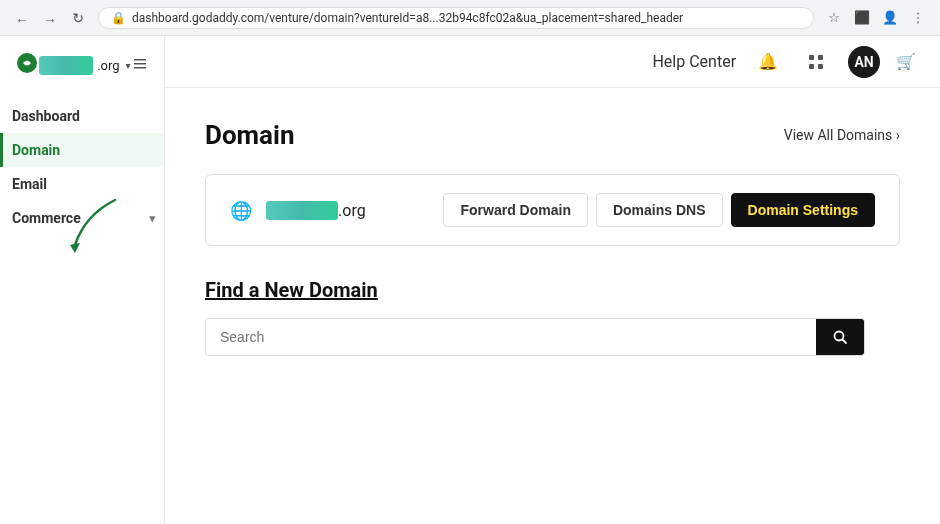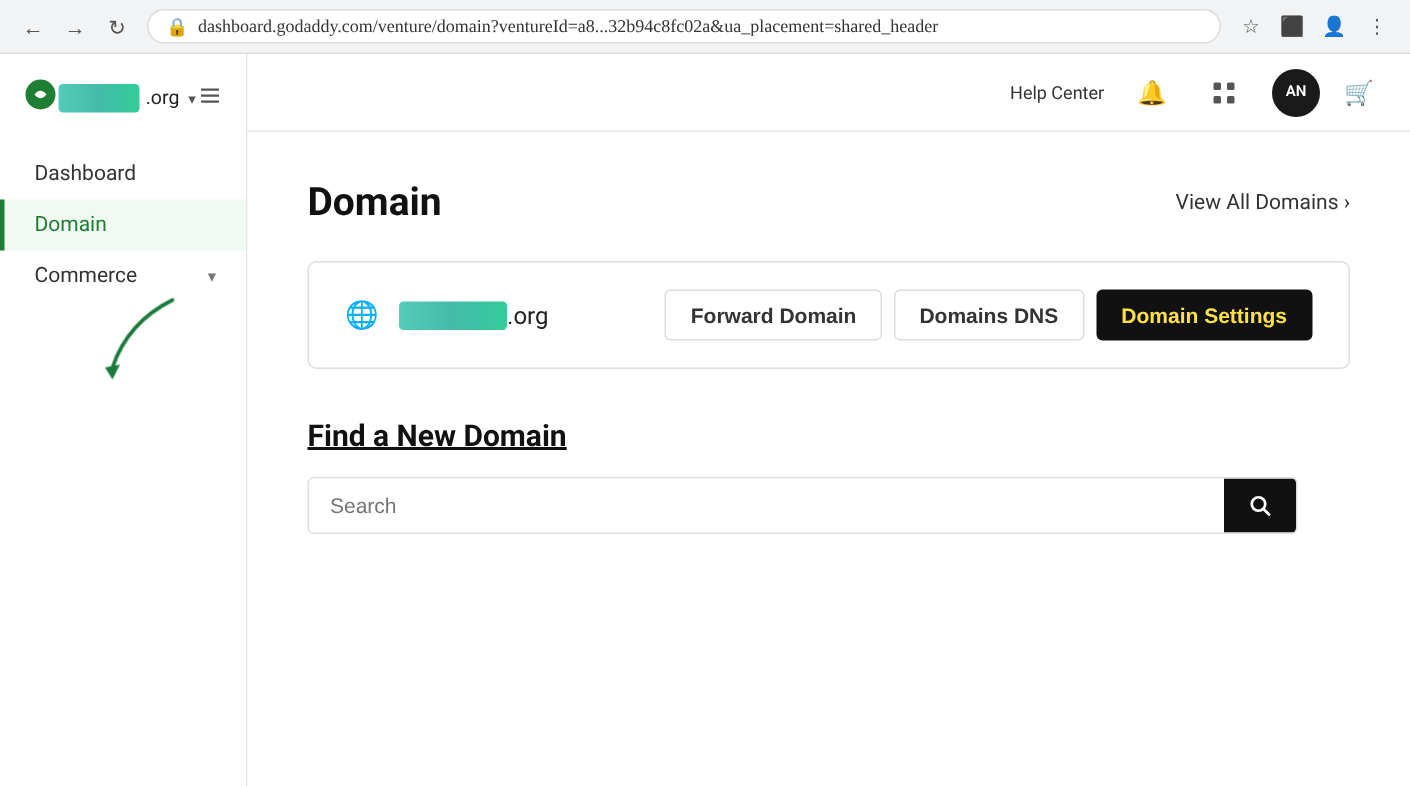--- a/index.html
+++ b/index.html
@@ -20,21 +20,21 @@
     .browser-nav-btn {
       width: 24px; height: 24px; border: none; background: none;
       cursor: pointer; border-radius: 50%; display: flex; align-items: center; justify-content: center;
       color: #555; font-size: 14px;
     }
     .browser-address-bar {
       flex: 1; background: #fff; border: 1px solid #ddd; border-radius: 16px;
       padding: 3px 12px; font-size: 12px; color: #333; display: flex; align-items: center;
       gap: 6px;
     }
-    .browser-address-text { flex: 1; white-space: nowrap; overflow: hidden; text-overflow: ellipsis; font-family: Liberation Serif, serif; }
+    .browser-address-text { flex: 1; white-space: nowrap; overflow: hidden; text-overflow: ellipsis; }
     .browser-actions { display: flex; gap: 4px; }
     .browser-action-btn {
       width: 24px; height: 24px; border: none; background: none;
       cursor: pointer; border-radius: 50%; display: flex; align-items: center; justify-content: center;
       color: #555; font-size: 13px;
     }
 
     
     .app-container { display: flex; flex: 1; overflow: hidden; }
 
@@ -51,46 +51,47 @@
     .sidebar-logo-icon { color: #1e7e34; font-size: 20px; }
     .sidebar-brand {
       display: flex; align-items: center; gap: 4px;
     }
     .sidebar-brand-domain { font-size: 13px; color: #222; }
     .sidebar-brand-chevron { color: #555; font-size: 10px; margin-left: 2px; }
     .sidebar-collapse-btn { background: none; border: none; cursor: pointer; color: #555; font-size: 14px; }
 
     .sidebar-nav { padding: 8px 0; flex: 1; }
     .sidebar-nav-item {
-      display: flex; align-items: center; padding: 9px 20px;
+      display: flex; align-items: center; padding: 9px 9px;
       font-size: 14px; color: #333; cursor: pointer; border-left: 3px solid transparent;
       text-decoration: none;
+      font-weight: bold;
     }
     .sidebar-nav-item.active {
       color: #1e7e34; border-left: 3px solid #1e7e34; background: #f0faf2;
     }
     .sidebar-nav-item-chevron { margin-left: auto; font-size: 11px; color: #777; }
 
     
     .topbar {
       display: flex; align-items: center; justify-content: flex-end;
       padding: 0 24px; height: 52px; border-bottom: 1px solid #e8e8e8; flex-shrink: 0;
       background: #fff;
     }
     .topbar-actions { display: flex; align-items: center; gap: 16px; }
-    .topbar-help { font-size: 12px; color: #333; cursor: pointer; }
+    .topbar-help { font-size: 16px; color: #333; cursor: pointer; }
     .topbar-icon-btn {
       background: none; border: none; cursor: pointer; color: #555; font-size: 16px;
       width: 32px; height: 32px; display: flex; align-items: center; justify-content: center;
       border-radius: 50%;
     }
     .topbar-avatar {
       width: 32px; height: 32px; border-radius: 50%; background: #1a1a1a;
       display: flex; align-items: center; justify-content: center;
-      color: #fff; font-size: 10px; font-weight: 600; cursor: pointer;
+      color: #fff; font-size: 14px; font-weight: 600; cursor: pointer;
     }
     .topbar-cart-btn {
       background: none; border: none; cursor: pointer; color: #555; font-size: 16px;
     }
 
     
     .main-content { flex: 1; padding: 32px 40px; overflow-y: auto; background: #fff; }
 
     .page-header {
       display: flex; align-items: center; justify-content: space-between; margin-bottom: 24px;
@@ -185,20 +186,23 @@
         </svg>
       </button>
     </div>
 
     <nav class="sidebar-nav">
       <a class="sidebar-nav-item">
         <span>Dashboard</span>
       </a>
       <a class="sidebar-nav-item active">
         <span>Domain</span>
+      </a>
+      <a class="sidebar-nav-item">
+        <span>Email</span>
       </a>
       <a class="sidebar-nav-item">
         <span>Commerce</span>
         <span class="sidebar-nav-item-chevron">▾</span>
       </a>
     </nav>
   </div>
 
   <div style="flex:1; display:flex; flex-direction:column; overflow:hidden;">
 

